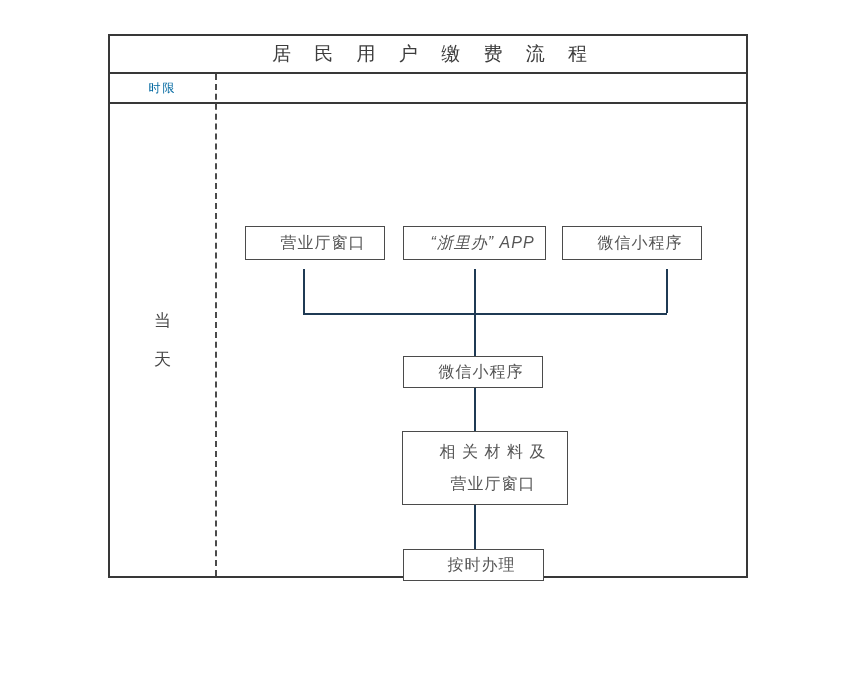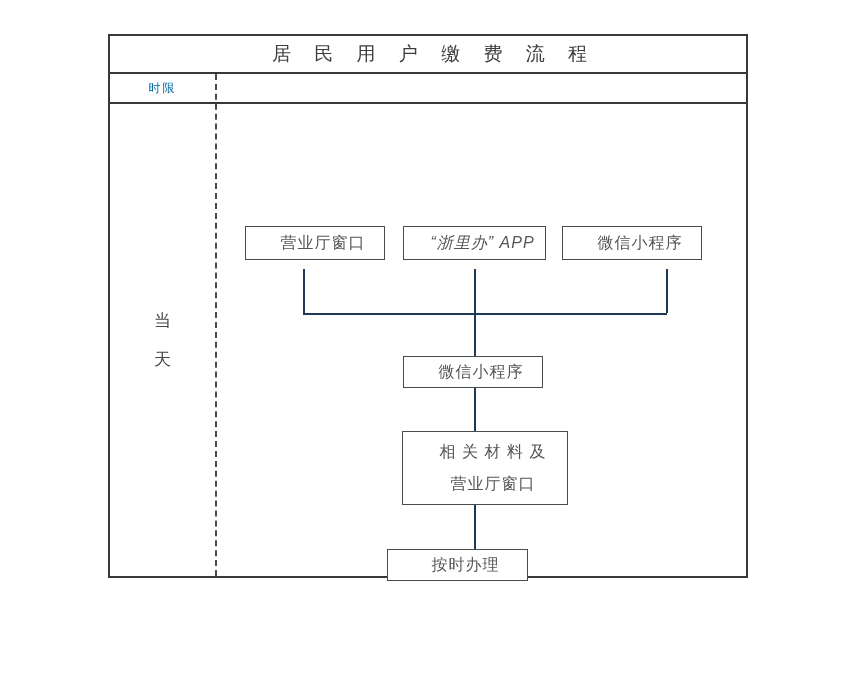--- a/index.html
+++ b/index.html
@@ -60,21 +60,21 @@
     text-align: center;
     padding-left: 16px;
   }
   .box-channel-1 { left: 135px; top: 122px; width: 140px; height: 34px; }
   .box-channel-2 { left: 293px; top: 122px; width: 143px; height: 34px; font-style: italic; }
   .box-channel-3 { left: 452px; top: 122px; width: 140px; height: 34px; }
   .box-accept    { left: 293px; top: 252px; width: 140px; height: 32px; }
   .box-materials { left: 292px; top: 327px; width: 166px; height: 74px;
                    flex-direction: column; justify-content: center; gap: 0; }
   .box-materials .mline { line-height: 32px; }
-  .box-handle    { left: 277px; top: 445px; width: 141px; height: 32px; }
+  .box-handle    { left: 293px; top: 445px; width: 141px; height: 32px; }
   .cline { position: absolute; background: #1f3a54; }
   .v { width: 1.5px; }
   .h { height: 1.5px; }
   .stub-left   { left: 193px; top: 165px; height: 44px; }
   .stub-mid    { left: 364px; top: 165px; height: 44px; }
   .stub-right  { left: 556px; top: 165px; height: 44px; }
   .merge-bar   { left: 193px; top: 209px; width: 364px; }
   .drop-accept    { left: 364px; top: 209px; height: 43px; }
   .drop-materials { left: 364px; top: 284px; height: 43px; }
   .drop-handle    { left: 364px; top: 401px; height: 44px; }

